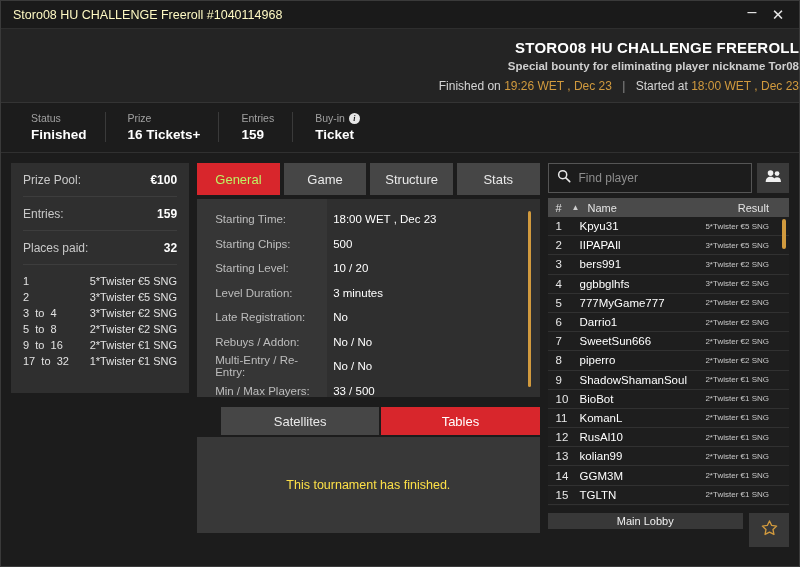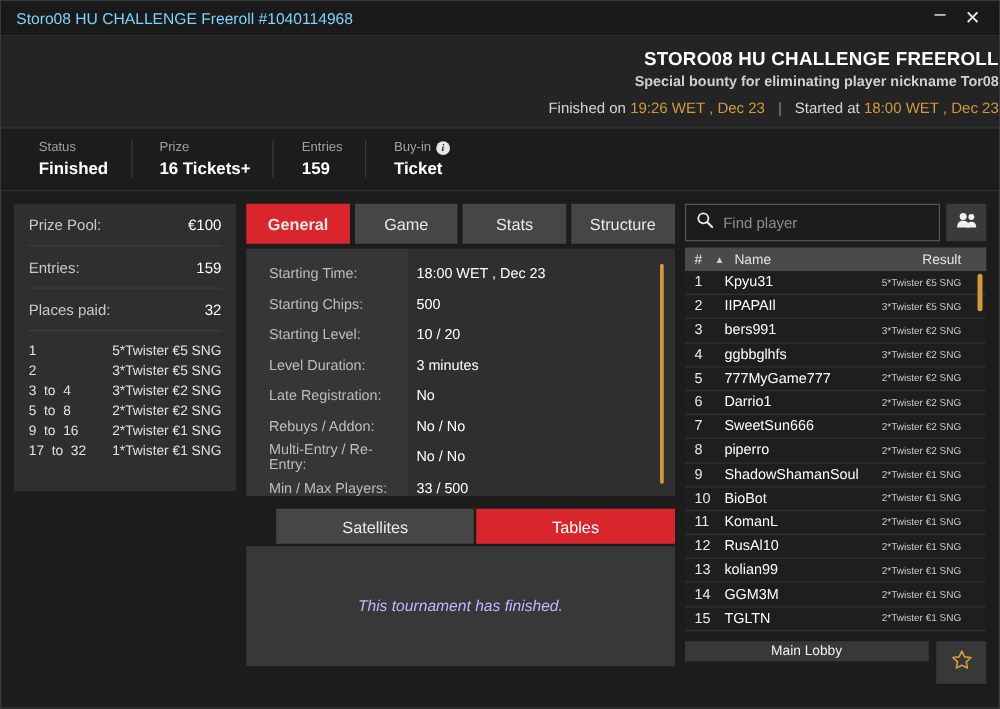--- a/index.html
+++ b/index.html
@@ -19,21 +19,21 @@
 
   
   .titlebar {
     height: 28px; min-height: 28px;
     background: #1a1a1a;
     border-bottom: 1px solid #2e2e2e;
     display: flex; align-items: center;
     padding: 0 8px 0 12px;
   }
   .titlebar-text {
-    font-size: 12.5px; color: #7dd3fc; flex: 1;
+    font-size: 12.5px; color: #fef9c3; flex: 1;
     white-space: nowrap; overflow: hidden;
   }
   .win-btn {
     width: 26px; height: 22px;
     display: flex; align-items: center; justify-content: center;
     color: #e8e8e8; font-size: 15px; line-height: 1; cursor: pointer;
   }
   .win-btn.min { font-size: 16px; padding-bottom: 6px; }
 
   
@@ -97,36 +97,36 @@
   .col-right { width: 244px; }
 
   
   .panel { background: #2f2f2f; }
   .pp-panel { height: 230px; padding: 0 12px; }
   .pp-row {
     display: flex; justify-content: space-between; align-items: center;
     height: 34px; border-bottom: 1px solid #3d3d3d;
     font-size: 12px; color: #c9c9c9;
   }
-  .pp-row .val { color: #ffffff; font-weight: normal; font-size: 12px; text-align: center; }
+  .pp-row .val { color: #ffffff; font-weight: bold; font-size: 12px; text-align: center; }
   .pp-list { padding-top: 8px; }
   .pp-item {
     display: flex; justify-content: space-between;
     font-size: 11px; color: #e2e2e2; line-height: 16px;
   }
   .pp-item .place { white-space: pre; }
 
   
   .tabs { display: flex; gap: 4px; }
   .tab {
     flex: 1; height: 32px; background: #464646; color: #e9e9e9;
     font-size: 13px; display: flex; align-items: center; justify-content: center;
     cursor: pointer;
   }
-  .tab.active { background: #d8262c; color: #e5e5e5; font-weight: bold; }
+  .tab.active { background: #d8262c; color: #bef264; font-weight: normal; }
 
   
   .gen-panel {
     height: 198px; background: #2f2f2f; margin-top: 4px;
     position: relative; overflow: hidden; display: flex;
   }
   .gen-labelcol { width: 130px; background: #363636; }
   .gen-valcol { flex: 1; background: #2f2f2f; }
   .gen-rows {
     position: absolute; inset: 0; padding: 8px 0 0 0;
@@ -144,21 +144,21 @@
   .st-tab {
     flex: 1; height: 28px; font-size: 13px; color: #e9e9e9;
     display: flex; align-items: center; justify-content: center;
     background: #464646; cursor: pointer;
   }
   .st-tab.active { background: #d8262c; color: #fff; }
   .st-tab + .st-tab { margin-left: 2px; }
   .finished-box {
     background: #383838; height: 96px; margin-top: 2px;
     display: flex; align-items: center; justify-content: center;
-    font-size: 12.5px; color: #c4b5fd; font-style: italic;
+    font-size: 12.5px; color: #fde047;
   }
 
   
   .search-row { display: flex; gap: 5px; }
   .search-box {
     flex: 1; height: 30px; background: #1c1c1c; border: 1px solid #555;
     display: flex; align-items: center; padding: 0 8px; gap: 8px;
   }
   .search-input {
     flex: 1; background: transparent; border: none; outline: none;
@@ -293,22 +293,22 @@
             <span>1*Twister €1 SNG</span>
           </div>
         </div>
       </div>
     </div>
 
     <div class="col-mid">
       <div class="tabs">
         <div class="tab active">General</div>
         <div class="tab">Game</div>
+        <div class="tab">Structure</div>
         <div class="tab">Stats</div>
-        <div class="tab">Structure</div>
       </div>
 
       <div class="gen-panel">
         <div class="gen-labelcol"></div>
         <div class="gen-valcol"></div>
         <div class="gen-rows">
           <div class="gen-row">
             <span class="gen-lbl">Starting Time:</span>
             <span class="gen-val">18:00 WET , Dec 23</span>
           </div>

